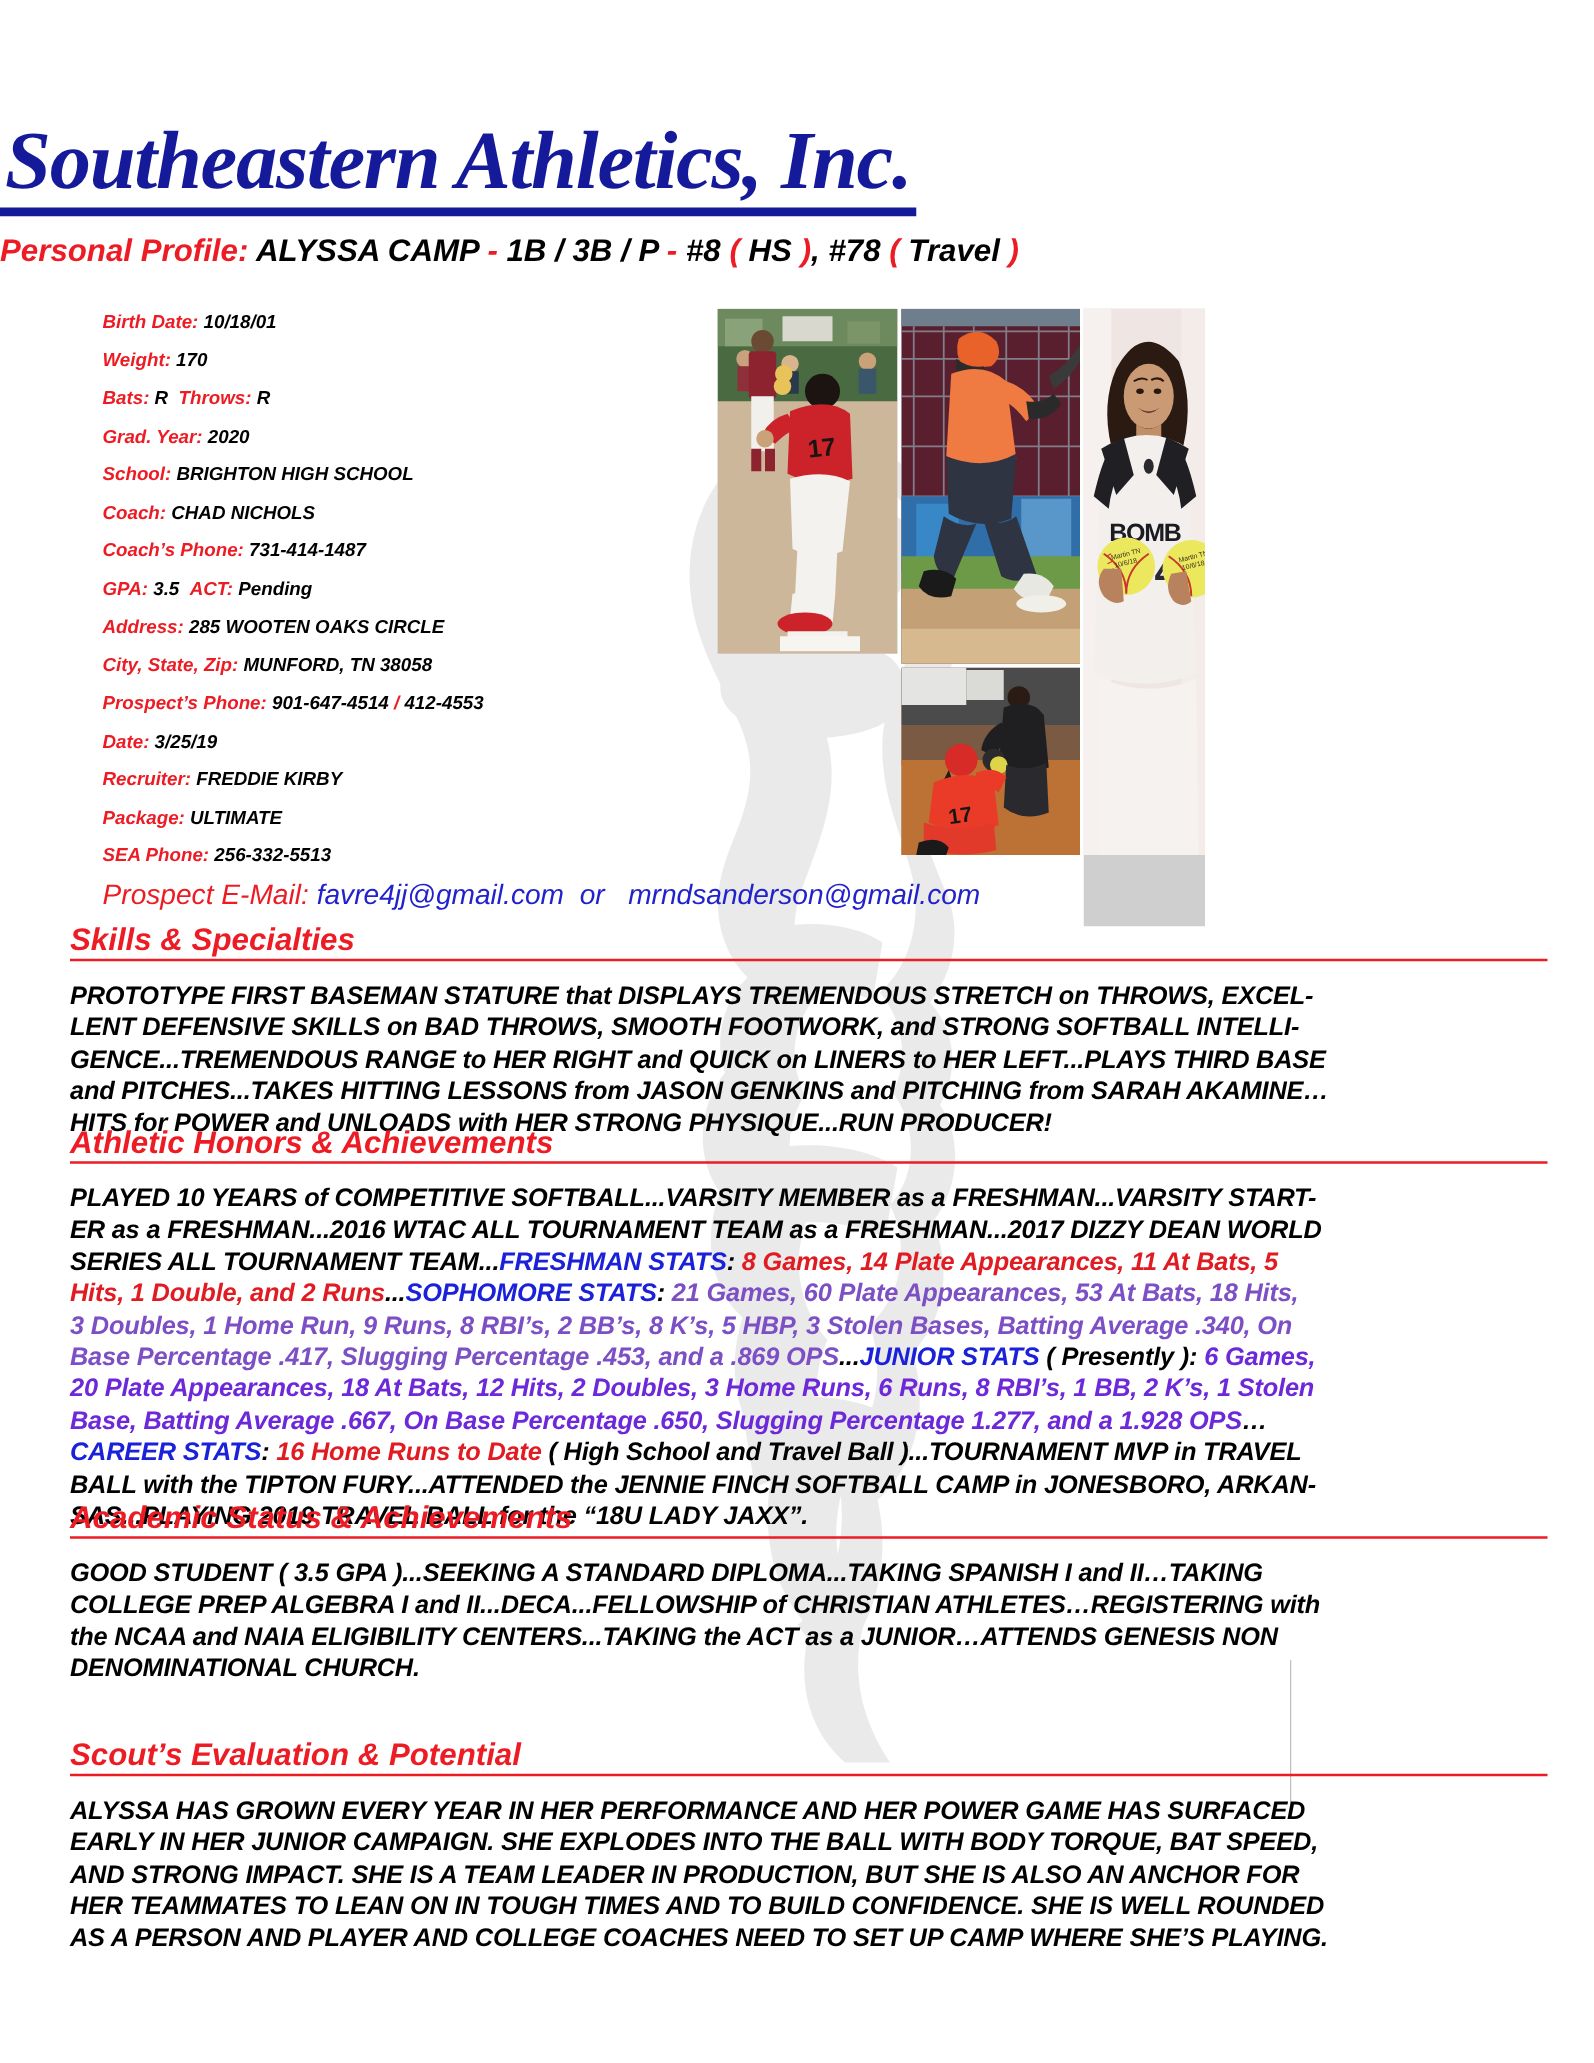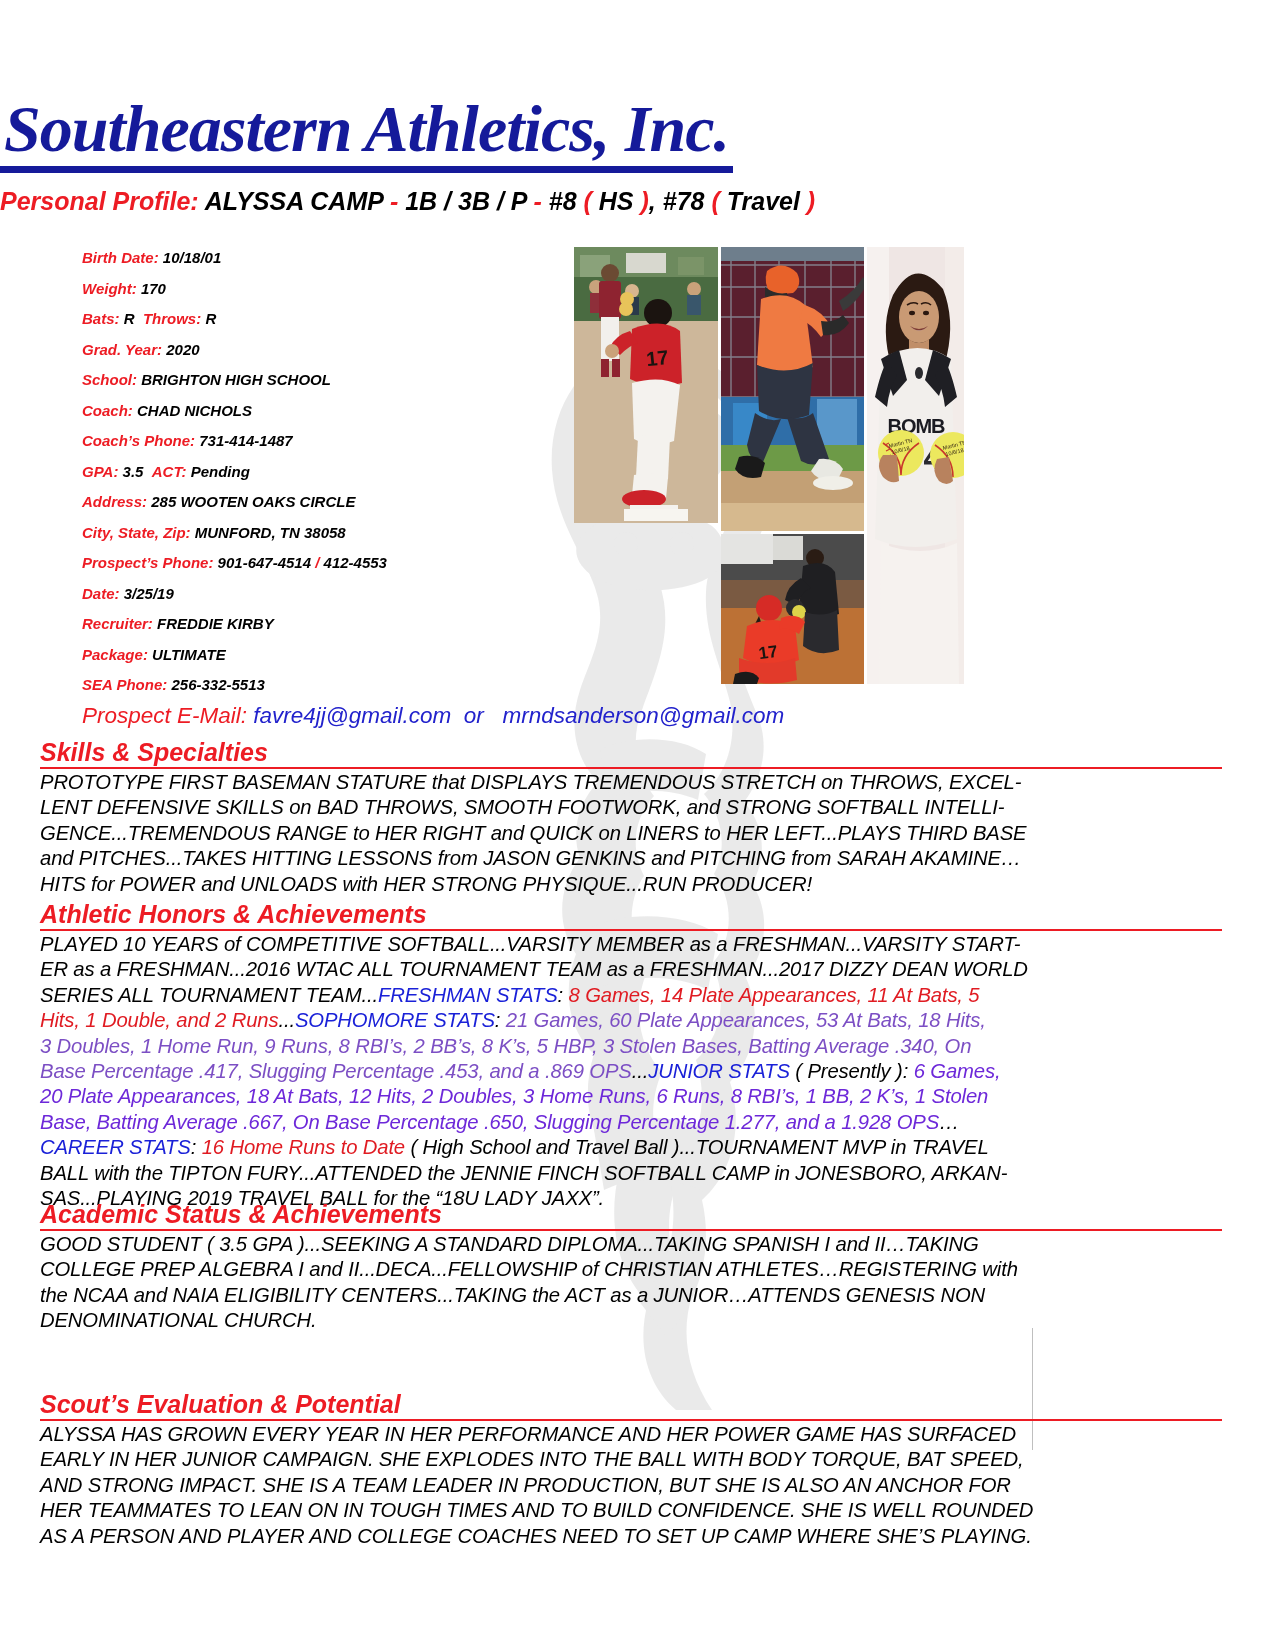--- a/index.html
+++ b/index.html
@@ -104,42 +104,42 @@
   .ph {
     position: absolute;
     overflow: hidden;
     background: #cfcfcf;
   }
   .ph canvas, .ph svg { display: block; }
 
   
   .section {
     position: absolute;
-    left: 40px;
+    left: 56px;
     width: 1182px;
     z-index: 3;
   }
   .sec-head {
     font-size: 25px;
     font-weight: bold;
     font-style: italic;
     color: #ed1c24;
     line-height: 28px;
     padding-bottom: 1px;
     border-bottom: 2.5px solid #ed1c24;
     white-space: nowrap;
   }
   .sec-body {
     font-size: 20.3px;
-    font-weight: normal;
+    font-weight: bold;
     font-style: italic;
     line-height: 25.4px;
     color: #000000;
     letter-spacing: -0.15px;
-    margin-top: 1px;
+    margin-top: 16px;
     text-align: left;
   }
   .c-red    { color: #e01b22; }
   .c-blue   { color: #1a21d8; }
   .c-purple { color: #7c4fc4; }
   .c-green  { color: #6d28d9; }
   .c-black  { color: #000000; }
 
   
   .artifact {
@@ -313,21 +313,21 @@
         <circle cx="48" cy="74" r="13" fill="#d62b26"></circle>
         <path d="M38 82 q6 14 0 26 l-10 -6 z" fill="#221a14"></path>
         <path d="M26 92 q28 -12 48 0 l4 34 q-30 12 -56 -2 z" fill="#ea3b28"></path>
         <text x="48" y="124" font-family="Liberation Sans" font-size="17" font-weight="bold" fill="#1b1410" text-anchor="middle" transform="rotate(-8 48 124)">17</text>
         <path d="M60 84 q16 -6 24 4 l-6 12 q-12 -8 -20 -4 z" fill="#ea3b28"></path>
         <path d="M18 124 q28 10 56 0 l2 22 q-30 8 -58 -2 z" fill="#e23a2a"></path>
         <path d="M14 140 q16 -6 24 4 l-2 6 l-24 0 z" fill="#1a1a1a"></path>
       </svg>
     </div>
 
-    <div class="ph" style="left:293px; top:0px; width:97px; height:437px;">
+    <div class="ph" style="left:293px; top:0px; width:97px; height:494px;">
       <svg width="97" height="437" viewBox="0 0 97 437">
         <rect width="97" height="437" fill="#efe6e4"></rect>
         <rect x="0" y="0" width="22" height="437" fill="#f6f1ef"></rect>
         <rect x="78" y="0" width="19" height="437" fill="#f3ece9"></rect>
 
         <path d="M26 48 q22 -40 50 -6 q12 30 4 66 q-6 30 -28 34 q-24 -2 -30 -32 q-8 -34 4 -62 z" fill="#2b1a12"></path>
 
         <ellipse cx="52" cy="70" rx="20" ry="26" fill="#c99a74"></ellipse>
         <ellipse cx="45" cy="66" rx="3" ry="2.2" fill="#2a1810"></ellipse>
         <ellipse cx="59" cy="66" rx="3" ry="2.2" fill="#2a1810"></ellipse>

